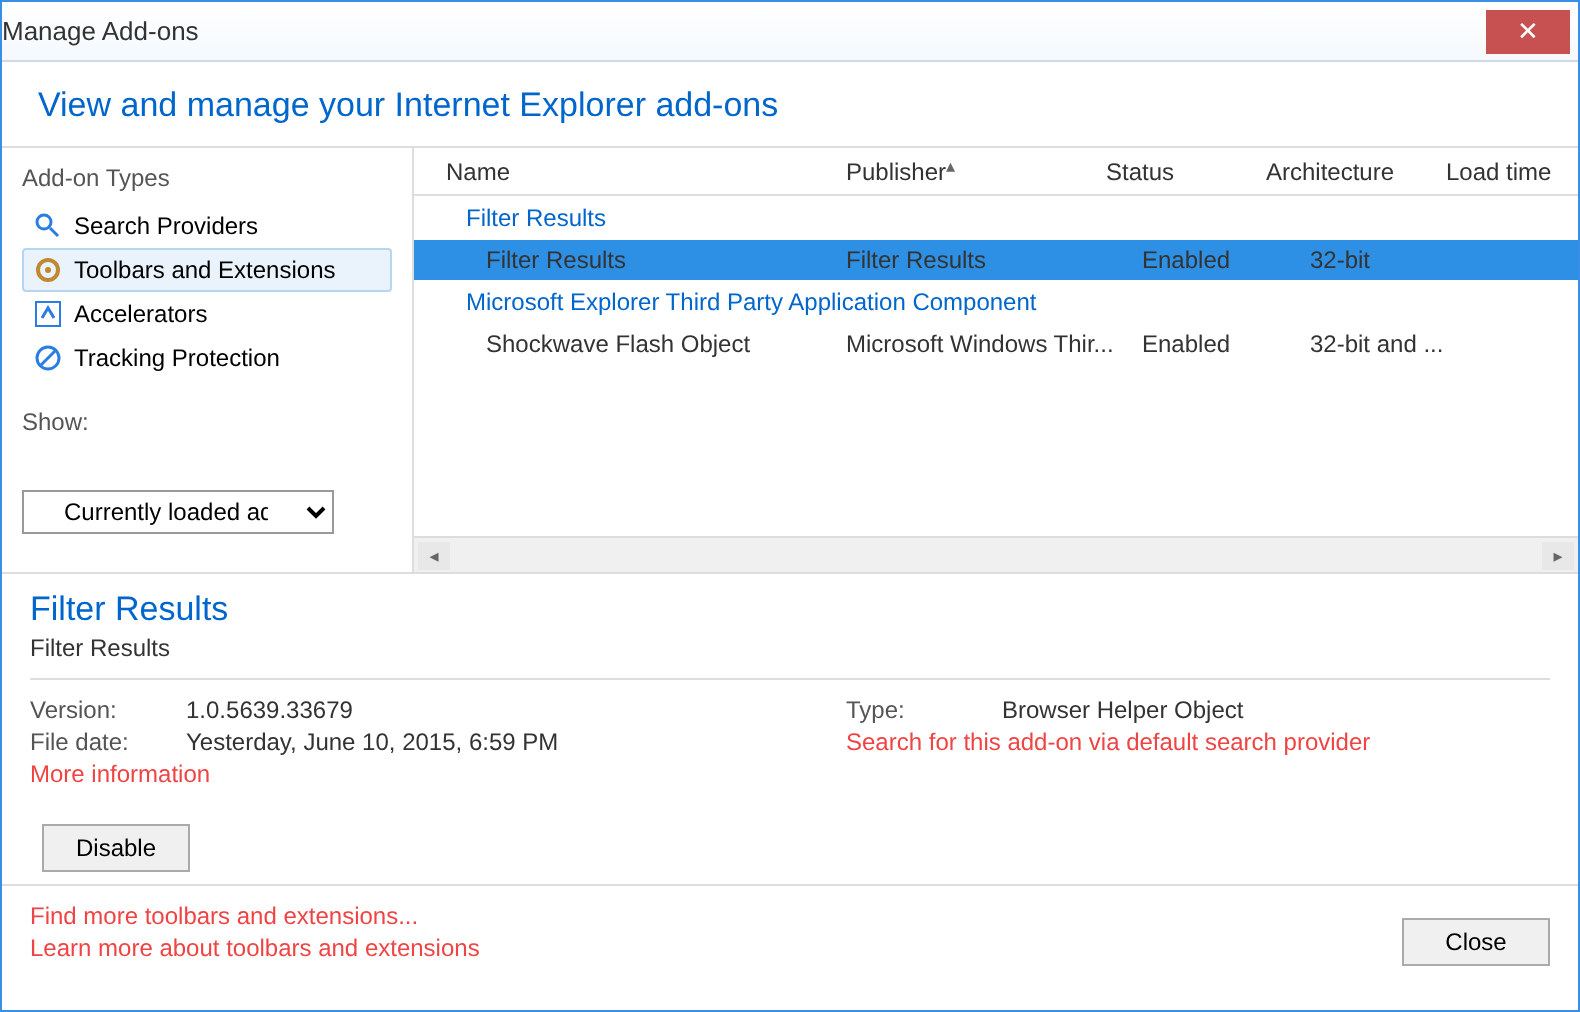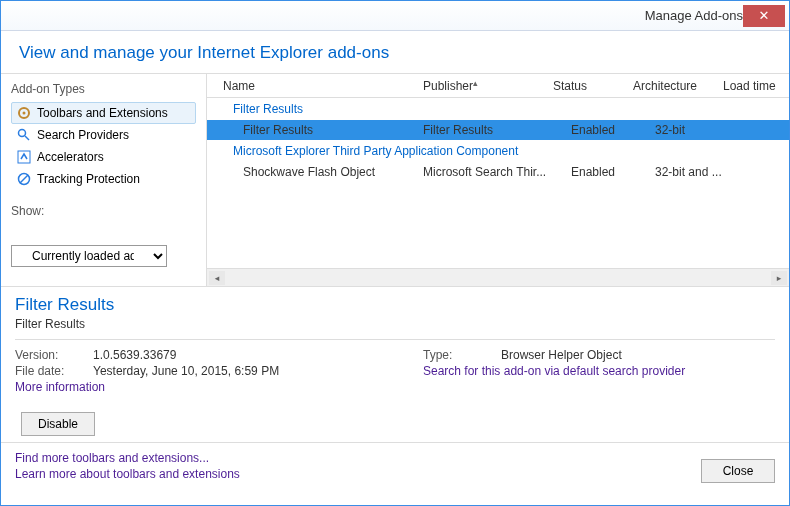--- a/index.html
+++ b/index.html
@@ -1,18 +1,18 @@
 <!DOCTYPE html>
 <html><head>
 <meta charset="utf-8">
 <style>
 * { box-sizing: border-box; margin: 0; padding: 0; }
 body { font-family: "Segoe UI", sans-serif; font-size: 12px; background: #fff; width: 790px; height: 506px; overflow: hidden; border: 1px solid #3a8ee6; }
 .titlebar { height: 30px; background: linear-gradient(#fff, #f5f9fd); border-bottom: 1px solid #d0d9e8; display: flex; align-items: center; position: relative; }
-.titlebar-title { flex: 1; text-align: right; color: #333; font-size: 13px; }
+.titlebar-title { flex: 1; text-align: left; color: #333; font-size: 13px; }
 .close-btn { width: 42px; height: 22px; background: #c75050; color: #fff; display: flex; align-items: center; justify-content: center; font-size: 13px; margin-right: 4px; cursor: pointer; }
 .header { padding: 12px 18px 10px; border-bottom: 1px solid #ddd; }
 .header-title { color: #0066cc; font-size: 17px; font-weight: 400; }
 .main { display: flex; height: 212px; }
 .sidebar { width: 206px; border-right: 1px solid #ddd; padding: 8px 10px; }
 .sidebar-label { color: #555; font-size: 12px; margin-bottom: 6px; }
 .sidebar-item { display: flex; align-items: center; padding: 4px 6px; cursor: pointer; gap: 6px; border-radius: 2px; }
 .sidebar-item.selected { background: #eaf3fb; border: 1px solid #b5d6f0; padding: 3px 5px; }
 .icon { width: 14px; height: 14px; display: inline-flex; align-items: center; justify-content: center; }
 .show-label { color: #555; margin-top: 14px; margin-bottom: 4px; }
@@ -39,21 +39,21 @@
 .scroll-track { flex: 1; }
 .details { border-top: 1px solid #ddd; padding: 8px 14px 6px; }
 .details-title { color: #0066cc; font-size: 17px; margin-bottom: 2px; }
 .details-sub { font-size: 12px; color: #333; margin-bottom: 8px; }
 .details-line { height: 1px; background: #ddd; margin-bottom: 8px; }
 .details-grid { display: flex; gap: 56px; }
 .details-col { flex: 1; }
 .details-row { display: flex; margin-bottom: 2px; font-size: 12px; }
 .details-label { width: 78px; color: #555; }
 .details-value { color: #333; }
-.link { color: #4c1d95; cursor: pointer; font-size: 12px; }
+.link { color: #ef4444; cursor: pointer; font-size: 12px; }
 .footer { border-top: 1px solid #ddd; padding: 8px 14px 10px; display: flex; align-items: flex-end; }
 .footer-links { flex: 1; }
 .footer-links .link { display: block; margin-bottom: 2px; }
 .btn { width: 74px; height: 24px; background: #f0f0f0; border: 1px solid #aaa; font-size: 12px; cursor: pointer; margin-left: 6px; }
 .btn-row { display: flex; flex-direction: column; align-items: flex-start; gap: 24px; }
 </style>
 </head>
 <body>
 
 <div class="titlebar">
@@ -61,37 +61,37 @@
   <div class="close-btn">✕</div>
 </div>
 
 <div class="header">
   <div class="header-title">View and manage your Internet Explorer add-ons</div>
 </div>
 
 <div class="main">
   <div class="sidebar">
     <div class="sidebar-label">Add-on Types</div>
+    <div class="sidebar-item">
+      <span class="icon">
+          <svg width="14" height="14" viewBox="0 0 14 14">
+            <circle cx="5" cy="5" r="3.5" fill="none" stroke="#2a7de1" stroke-width="1.5"></circle>
+            <line x1="8" y1="8" x2="12" y2="12" stroke="#2a7de1" stroke-width="1.5"></line>
+          </svg>
+        </span>
+      <span>Search Providers</span>
+    </div>
     <div class="sidebar-item selected">
       <span class="icon">
           <svg width="14" height="14" viewBox="0 0 14 14">
             <circle cx="7" cy="7" r="5" fill="none" stroke="#c08830" stroke-width="2"></circle>
             <circle cx="7" cy="7" r="1.5" fill="#c08830"></circle>
           </svg>
         </span>
       <span>Toolbars and Extensions</span>
-    </div>
-    <div class="sidebar-item">
-      <span class="icon">
-          <svg width="14" height="14" viewBox="0 0 14 14">
-            <circle cx="5" cy="5" r="3.5" fill="none" stroke="#2a7de1" stroke-width="1.5"></circle>
-            <line x1="8" y1="8" x2="12" y2="12" stroke="#2a7de1" stroke-width="1.5"></line>
-          </svg>
-        </span>
-      <span>Search Providers</span>
     </div>
     <div class="sidebar-item">
       <span class="icon">
           <svg width="14" height="14" viewBox="0 0 14 14">
             <rect x="1" y="1" width="12" height="12" fill="none" stroke="#2a7de1" stroke-width="1"></rect>
             <path d="M4 9 L7 4 L10 9" fill="none" stroke="#2a7de1" stroke-width="1.5"></path>
           </svg>
         </span>
       <span>Accelerators</span>
     </div>
@@ -121,21 +121,21 @@
     <div class="group-row">Filter Results</div>
     <div class="data-row selected">
       <div class="col col-name">Filter Results</div>
       <div class="col col-pub">Filter Results</div>
       <div class="col col-status">Enabled</div>
       <div class="col col-arch">32-bit</div>
     </div>
     <div class="group-row">Microsoft Explorer Third Party Application Component</div>
     <div class="data-row">
       <div class="col col-name">Shockwave Flash Object</div>
-      <div class="col col-pub">Microsoft Search Thir...</div>
+      <div class="col col-pub">Microsoft Windows Thir...</div>
       <div class="col col-status">Enabled</div>
       <div class="col col-arch">32-bit and ...</div>
     </div>
     <div class="scrollbar-h">
       <div class="scroll-btn">◂</div>
       <div class="scroll-track"></div>
       <div class="scroll-btn">▸</div>
     </div>
   </div>
 </div>

